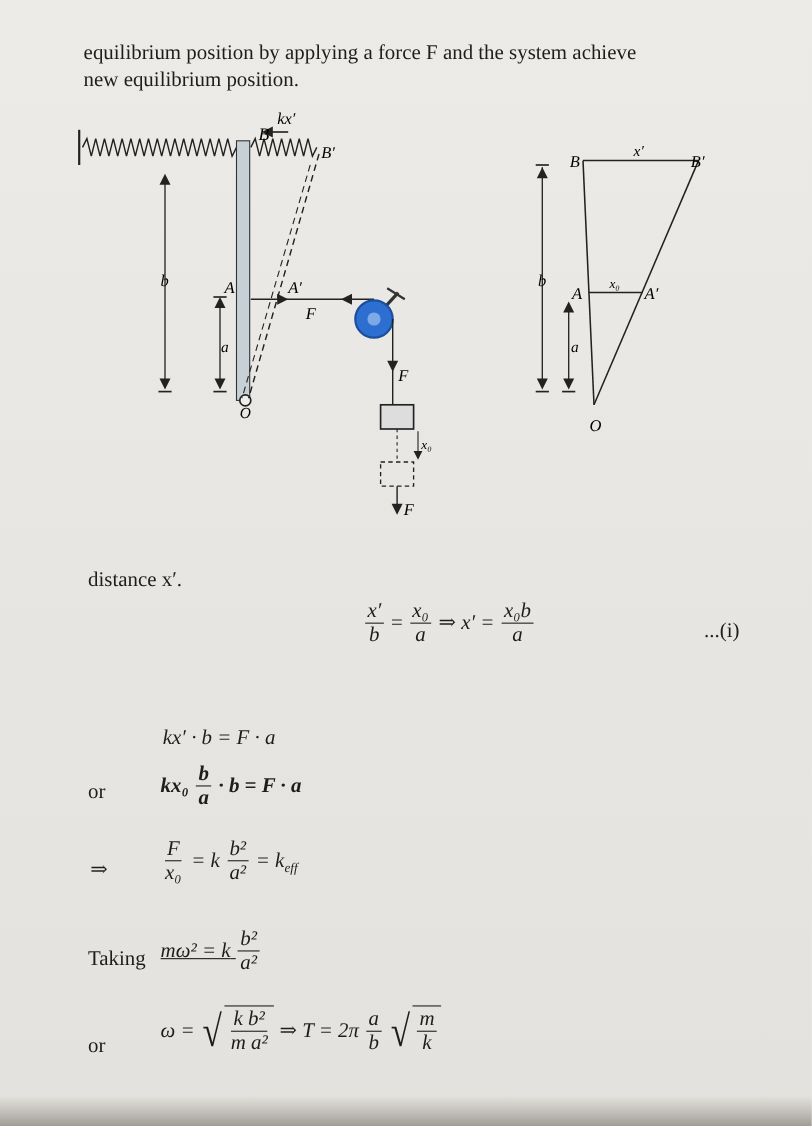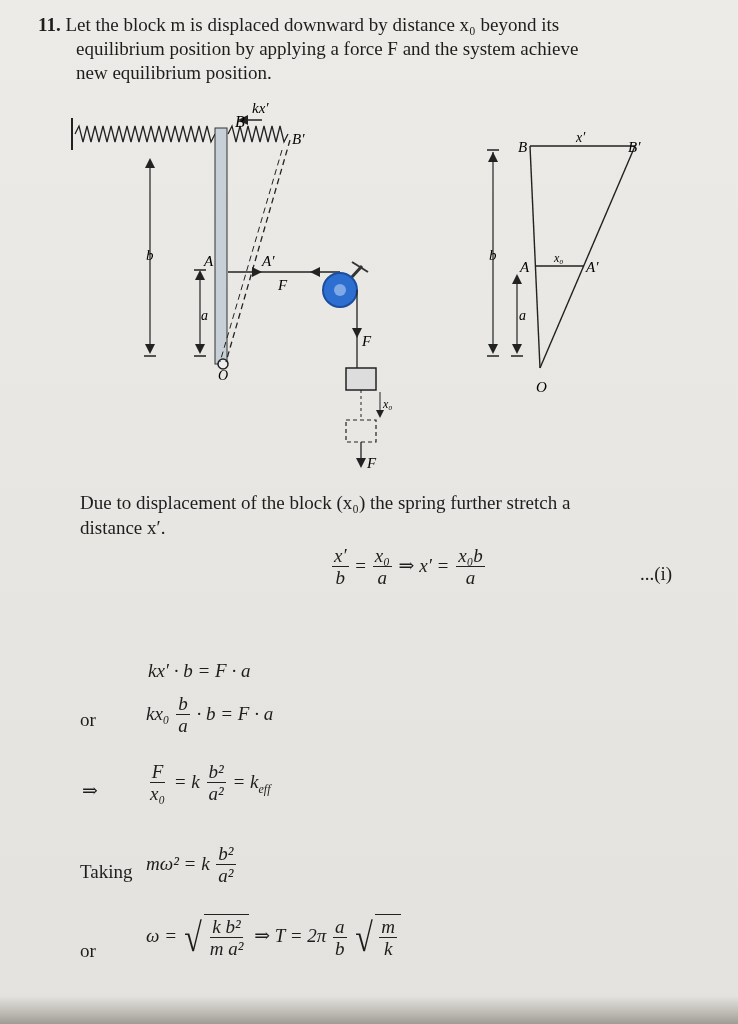--- a/index.html
+++ b/index.html
@@ -20,24 +20,20 @@
   .sqrt .body{border-top:1px solid #222;display:inline-flex;align-items:center;padding:0 2px;}
   .bottom-shadow{position:absolute;left:0;bottom:0;width:738px;height:28px;
      background:linear-gradient(180deg,rgba(180,178,170,0) 0%,#bdbbb3 60%,#9e9c94 100%);}
   svg text{font-family:"Liberation Serif","DejaVu Serif",serif;font-style:italic;}
 </style>
 </head>
 <body>
 
 <div class="page">
 
-  <div class="txt" style="left:38px;top:14px;">
-    <span class="qnum">11.</span>
-    <span>Let the block m is displaced downward by distance x₀ beyond its</span>
-  </div>
   <div class="txt" style="left:76px;top:38px;">equilibrium position by applying a force F and the system achieve</div>
   <div class="txt" style="left:76px;top:62px;">new equilibrium position.</div>
 
   <svg style="position:absolute;left:60px;top:100px;" width="400" height="380" viewBox="60 100 400 380">
 
     <line x1="72" y1="118" x2="72" y2="150" stroke="#222" stroke-width="2"></line>
 
     <polyline fill="none" stroke="#222" stroke-width="1.3" points="75,134 79,126 83,142 87,126 91,142 95,126 99,142 103,126 107,142 111,126 115,142 119,126 123,142 127,126 131,142 135,126 139,142 143,126 147,142 151,126 155,142 159,126 163,142 167,126 171,142 175,126 179,142 183,126 187,142 191,126 195,142 199,126 203,142 207,126 211,142 215,134"></polyline>
 
     <polyline fill="none" stroke="#222" stroke-width="1.3" points="228,134 232,126 236,142 240,126 244,142 248,126 252,142 256,126 260,142 264,126 268,142 272,126 276,142 280,126 284,142 288,134"></polyline>
@@ -115,21 +111,20 @@
     <line x1="487" y1="356" x2="499" y2="356" stroke="#222" stroke-width="1.5"></line>
     <text x="489" y="260" font-size="15">b</text>
 
     <line x1="517" y1="276" x2="517" y2="352" stroke="#222" stroke-width="1.2"></line>
     <polygon points="517,274 512,284 522,284" fill="#222"></polygon>
     <polygon points="517,354 512,344 522,344" fill="#222"></polygon>
     <line x1="511" y1="356" x2="523" y2="356" stroke="#222" stroke-width="1.5"></line>
     <text x="519" y="320" font-size="14">a</text>
   </svg>
 
-  <div class="txt" style="left:80px;top:492px;">Due to displacement of the block (x₀) the spring further stretch a</div>
   <div class="txt" style="left:80px;top:517px;">distance x′.</div>
 
   <div class="math" style="left:330px;top:546px;">
     <span class="frac">
         <span class="num">x′</span>
         <span class="den">b</span>
       </span>
     <span class="up">=</span>
     <span class="frac">
         <span class="num">x₀</span>
@@ -139,21 +134,21 @@
     <span class="frac">
         <span class="num">x₀b</span>
         <span class="den">a</span>
       </span>
   </div>
   <div class="txt" style="left:640px;top:563px;">...(i)</div>
 
   <div class="math" style="left:148px;top:660px;">kx′ · b = F · a</div>
 
   <div class="txt" style="left:80px;top:709px;">or</div>
-  <div class="math" style="left:146px;top:694px;">
+  <div class="math" style="left:146px;top:694px;font-weight:bold;">
     <span>kx₀</span>
     <span class="frac">
         <span class="num">b</span>
         <span class="den">a</span>
       </span>
     <span>· b = F · a</span>
   </div>
 
   <div class="txt" style="left:82px;top:780px;">⇒</div>
   <div class="math" style="left:146px;top:762px;">
@@ -163,21 +158,21 @@
       </span>
     <span>= k</span>
     <span class="frac">
         <span class="num">b²</span>
         <span class="den">a²</span>
       </span>
     <span>= k</span><sub>eff</sub>
   </div>
 
   <div class="txt" style="left:80px;top:861px;">Taking</div>
-  <div class="math" style="left:146px;top:844px;">
+  <div class="math" style="left:146px;top:844px;text-decoration:underline;">
     <span>mω² = k</span>
     <span class="frac">
         <span class="num">b²</span>
         <span class="den">a²</span>
       </span>
   </div>
 
   <div class="txt" style="left:80px;top:940px;">or</div>
   <div class="math" style="left:146px;top:914px;">
     <span>ω =</span>

